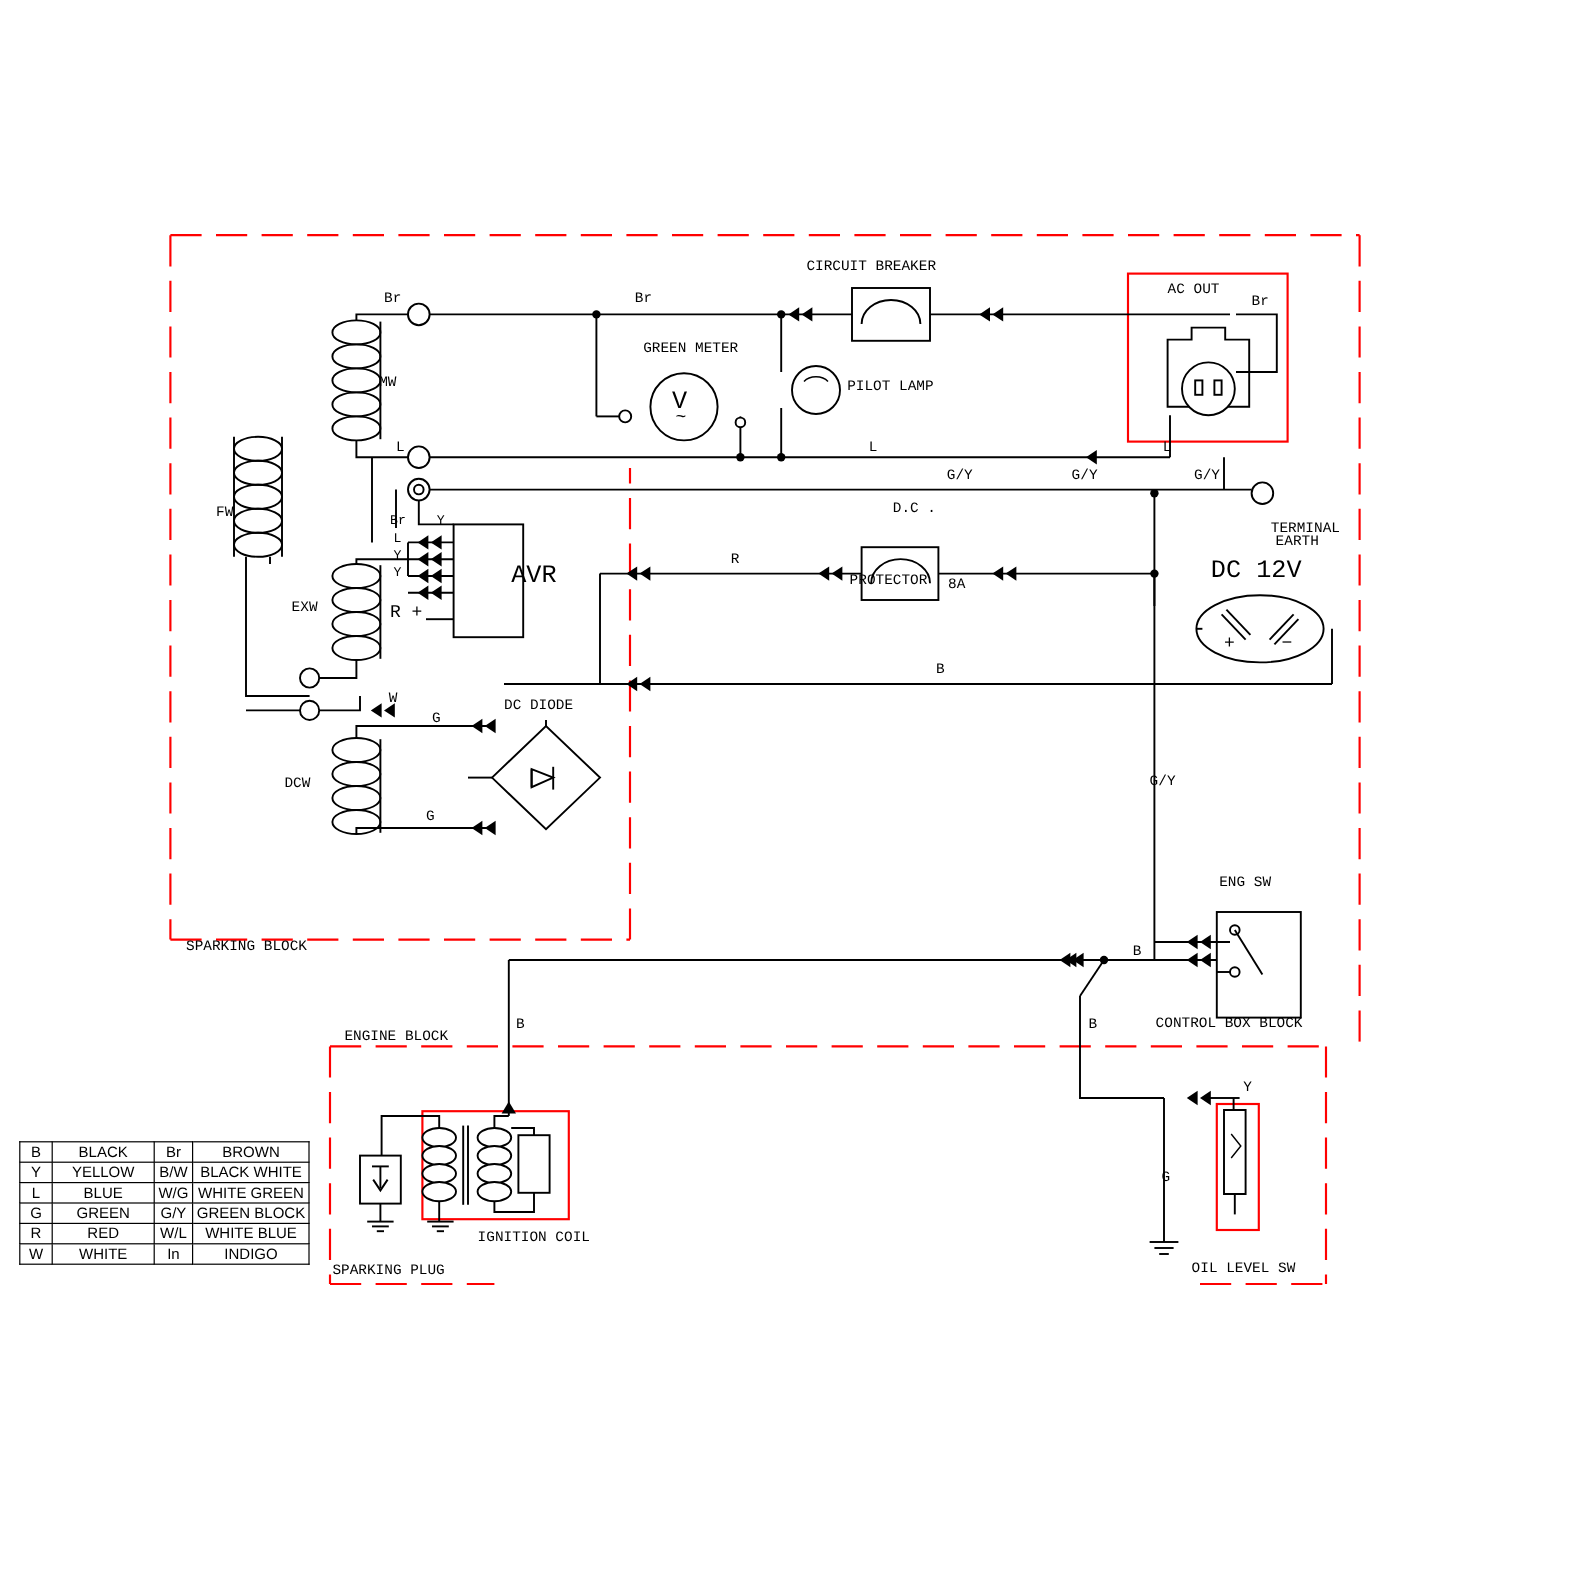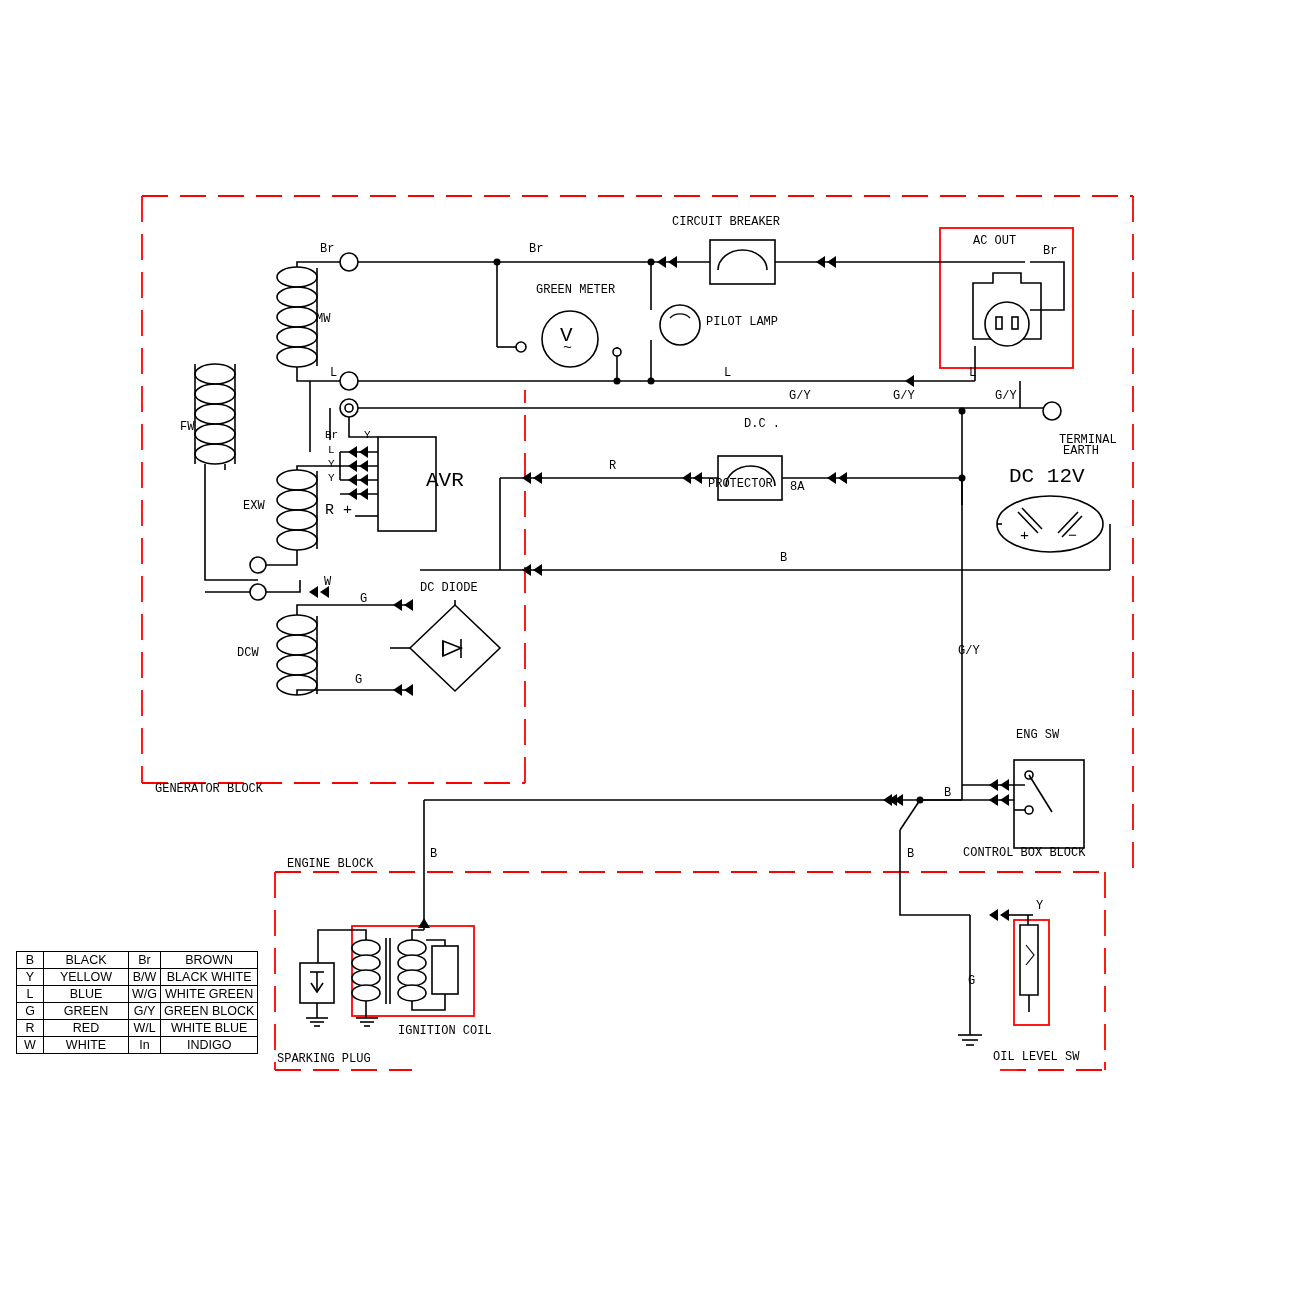--- a/index.html
+++ b/index.html
@@ -399,21 +399,21 @@
   <div class="lbl" style="left:420px; top:582px;">DC DIODE</div>
   <div class="lbl" style="left:316px; top:313px;">MW</div>
   <div class="lbl" style="left:180px; top:409px;margin-top:12px;">FW</div>
   <div class="lbl" style="left:243px; top:500px;">EXW</div>
   <div class="lbl" style="left:237px; top:647px;">DCW</div>
   <div class="lbl" style="left:1016px; top:729px;">ENG SW</div>
   <div class="lbl" style="left:993px; top:1051px;">OIL LEVEL SW</div>
   <div class="lbl" style="left:398px; top:1025px;">IGNITION COIL</div>
   <div class="lbl" style="left:277px; top:1053px;">SPARKING PLUG</div>
 
-  <div class="lbl" style="left:155px; top:783px;">GENERATOR BLOCK</div>
+  <div class="lbl" style="left:155px; top:783px;">SPARKING BLOCK</div>
   <div class="lbl" style="left:287px; top:858px;">ENGINE BLOCK</div>
   <div class="lbl" style="left:963px; top:847px;">CONTROL BOX BLOCK</div>
 
   <div class="lbl" style="left:320px; top:243px;">Br</div>
   <div class="lbl" style="left:529px; top:243px;">Br</div>
   <div class="lbl" style="left:1043px; top:245px;">Br</div>
   <div class="lbl" style="left:330px; top:367px;">L</div>
   <div class="lbl" style="left:724px; top:367px;">L</div>
   <div class="lbl" style="left:969px; top:367px;">L</div>
   <div class="lbl sm" style="left:325px; top:430px;">Br</div>

